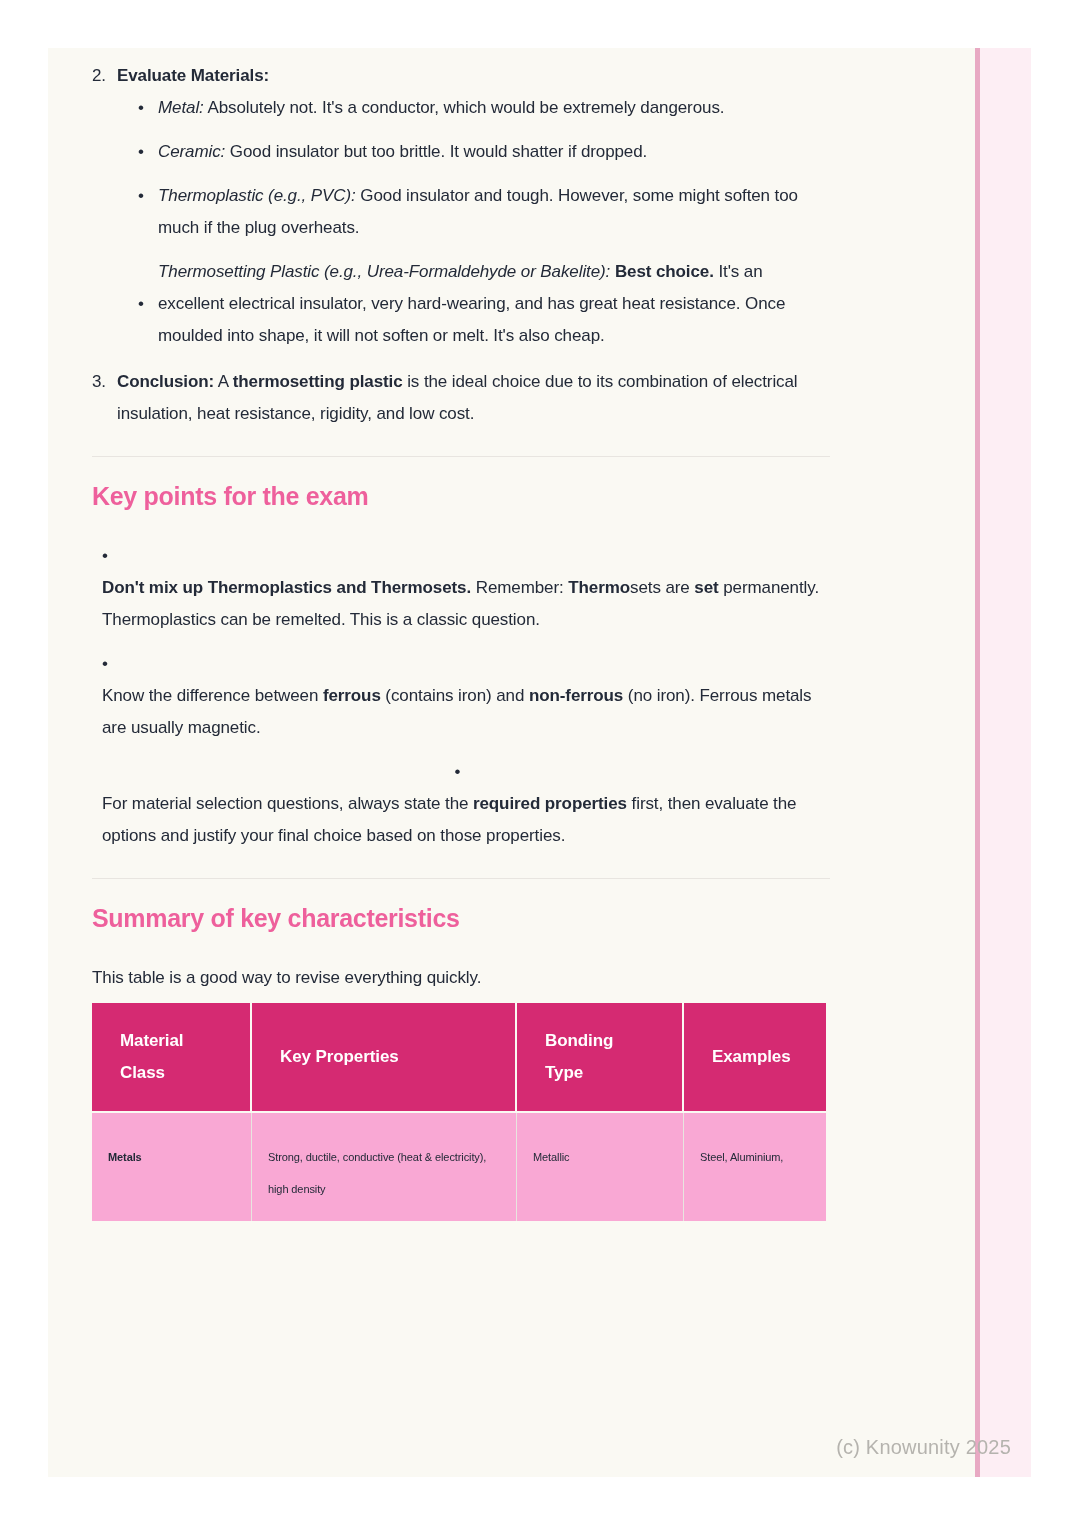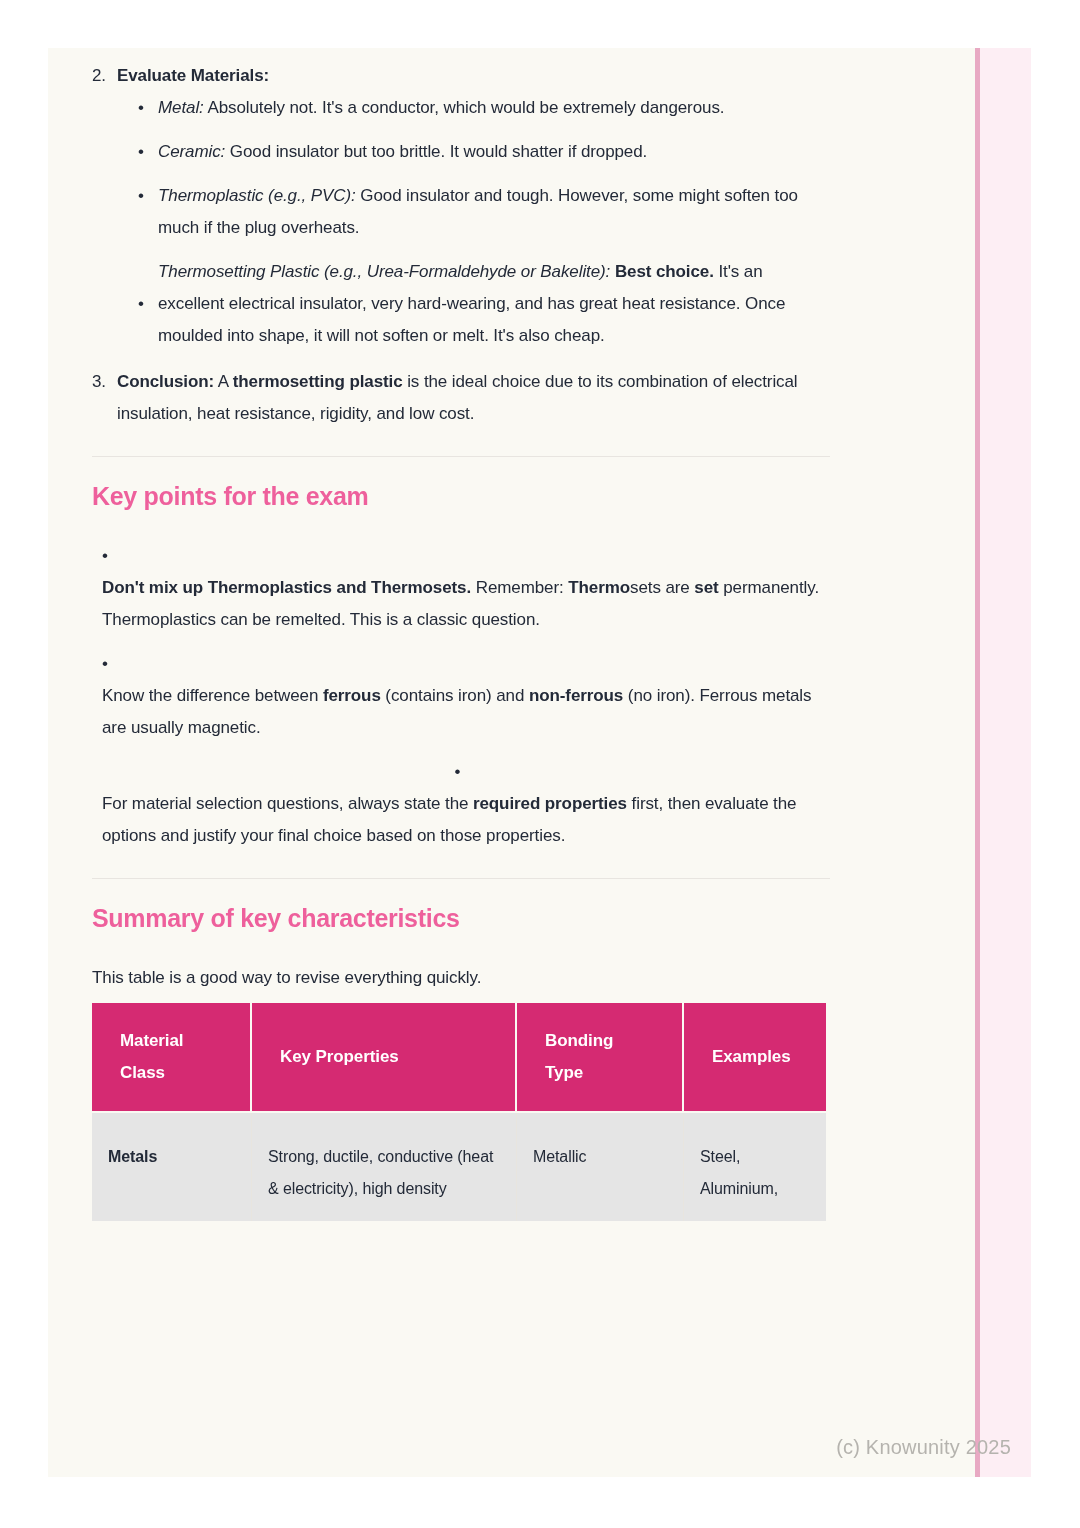--- a/index.html
+++ b/index.html
@@ -84,25 +84,25 @@
     font-size: 17px;
     line-height: 32px;
     padding: 22px 28px;
     vertical-align: middle;
     border-right: 2px solid #faf9f3;
     border-bottom: 2px solid #faf9f3;
   }
   table.summary th:last-child { border-right: none; }
   table.summary td {
     vertical-align: top;
-    font-size: 16px;
+    font-size: 11px;
     line-height: 32px;
     padding: 28px 12px 16px 16px;
     border-right: 1px solid #e8e5df;
-    background: #e5e5e5;
+    background: #f9a8d4;
   }
   table.summary td:last-child { border-right: none; }
   td.cell-bold { font-weight: 700; }
 
   .watermark {
     position: absolute;
     top: 1390px; right: 20px;
     font-size: 20px;
     line-height: 18px;
     color: #b5b3ae;

